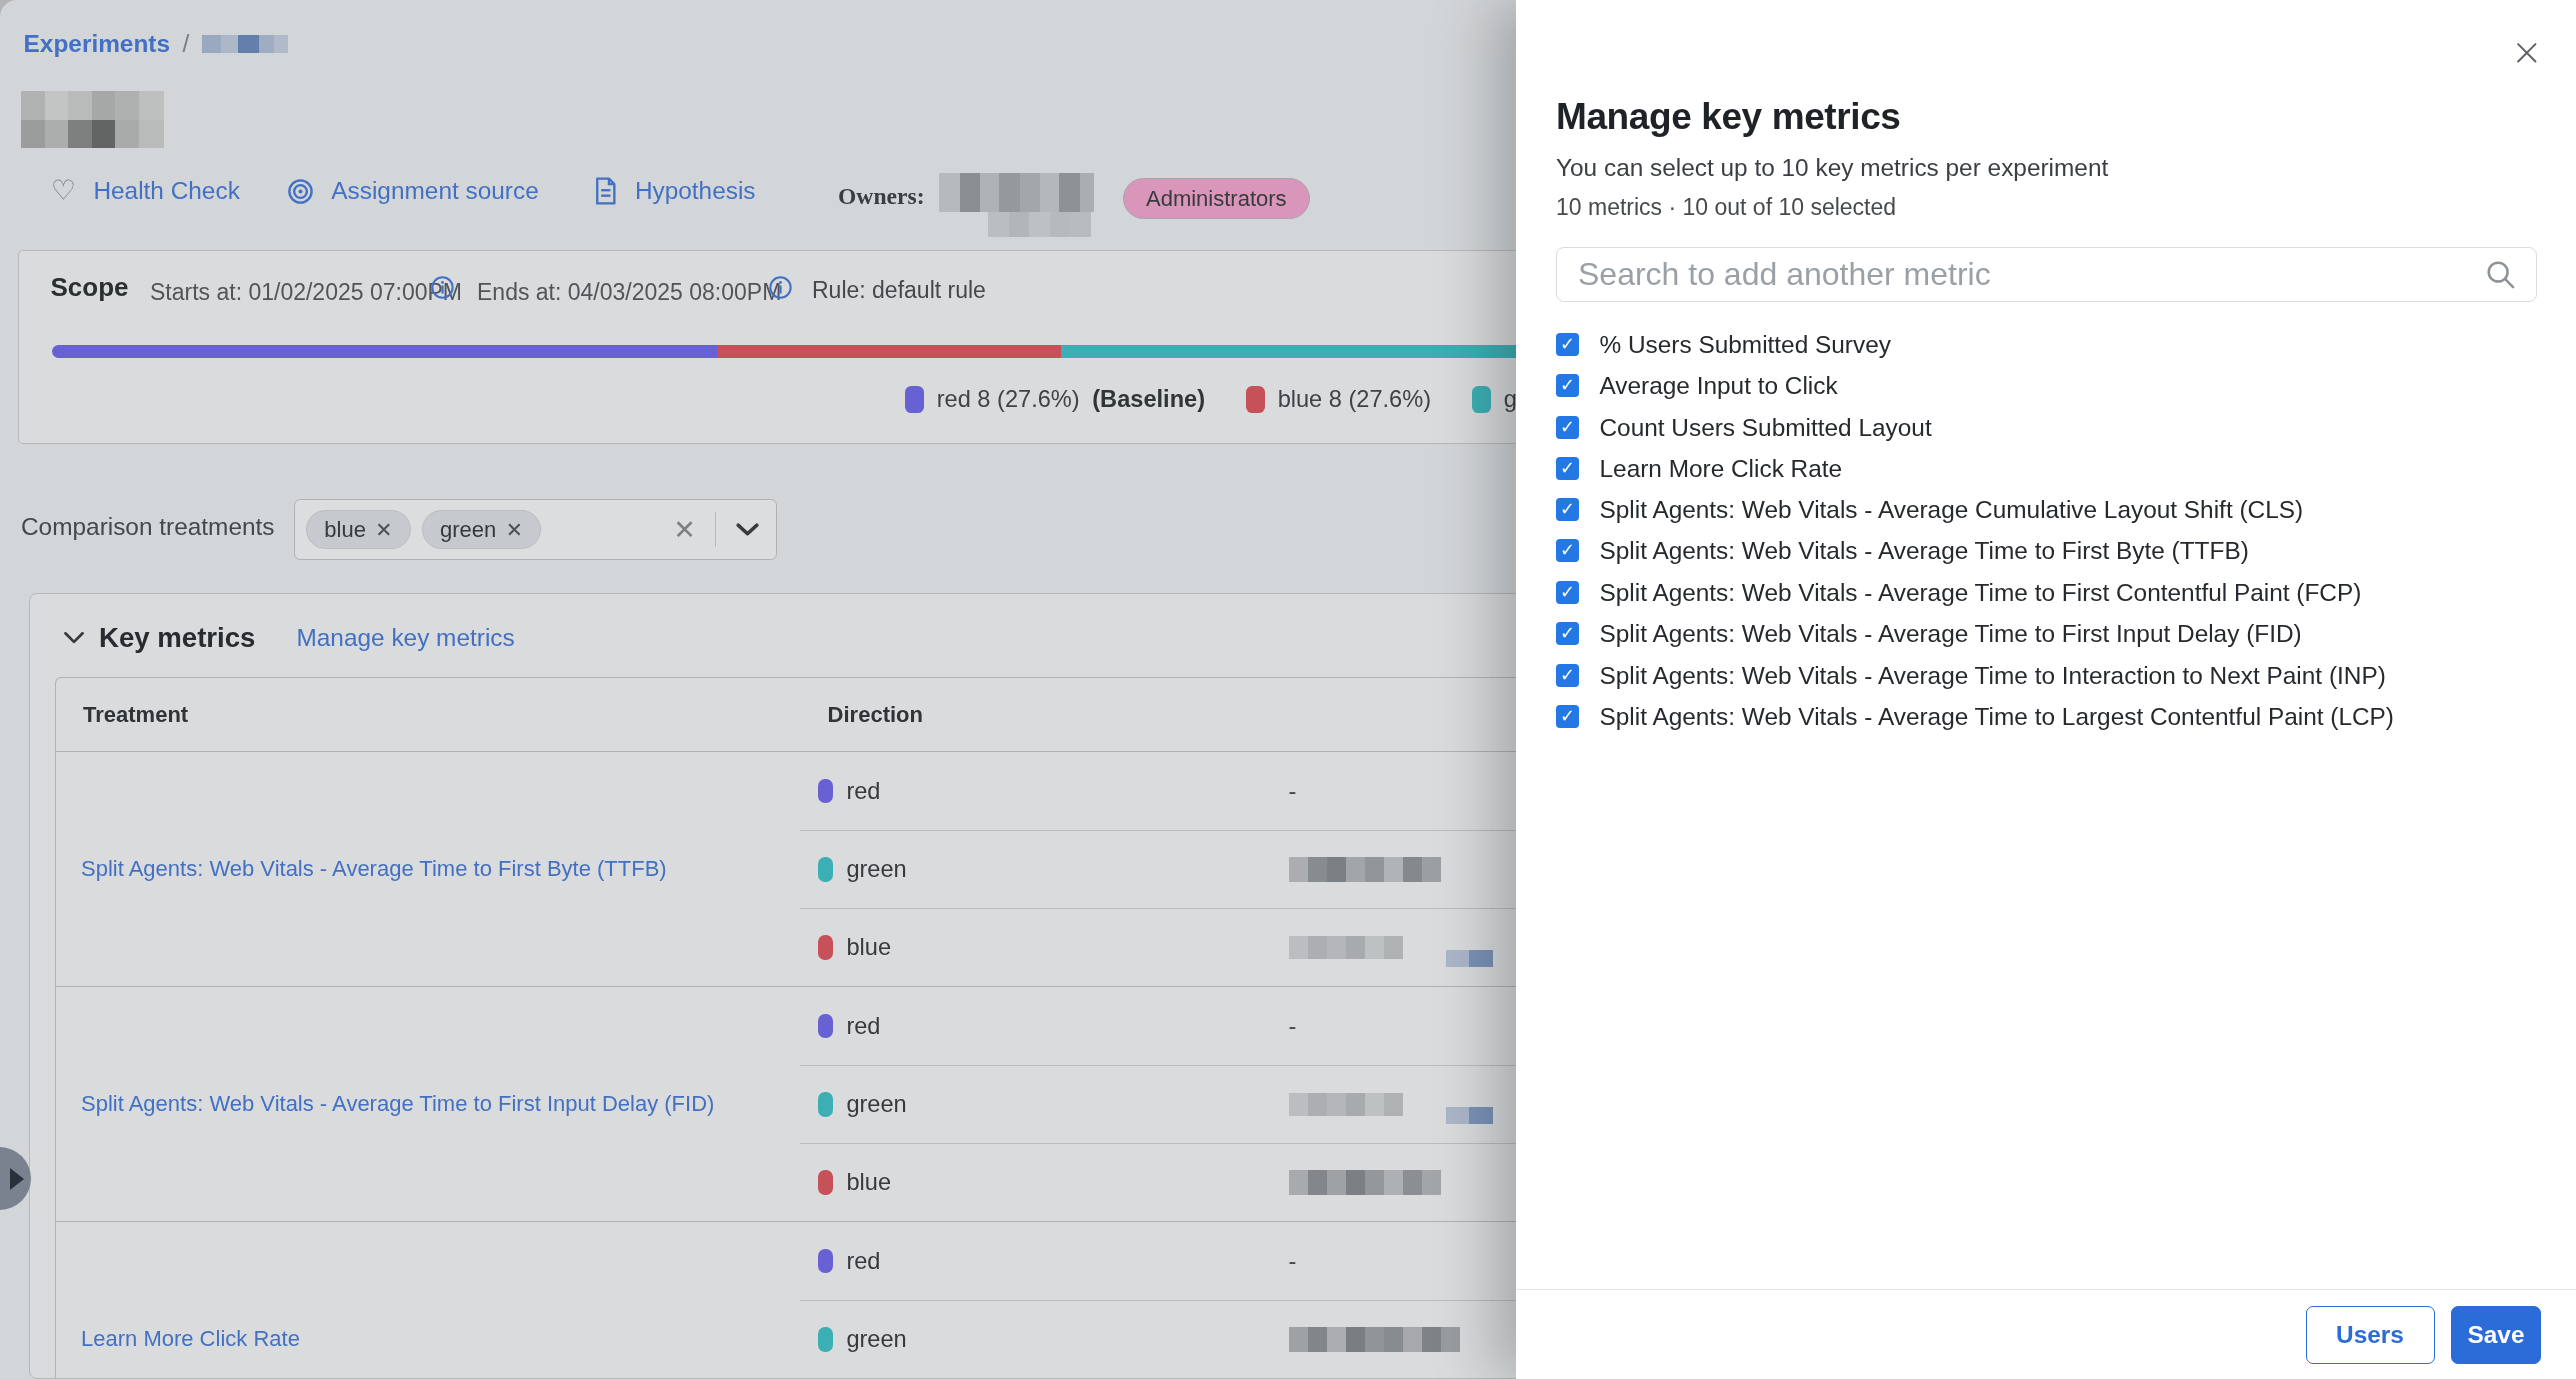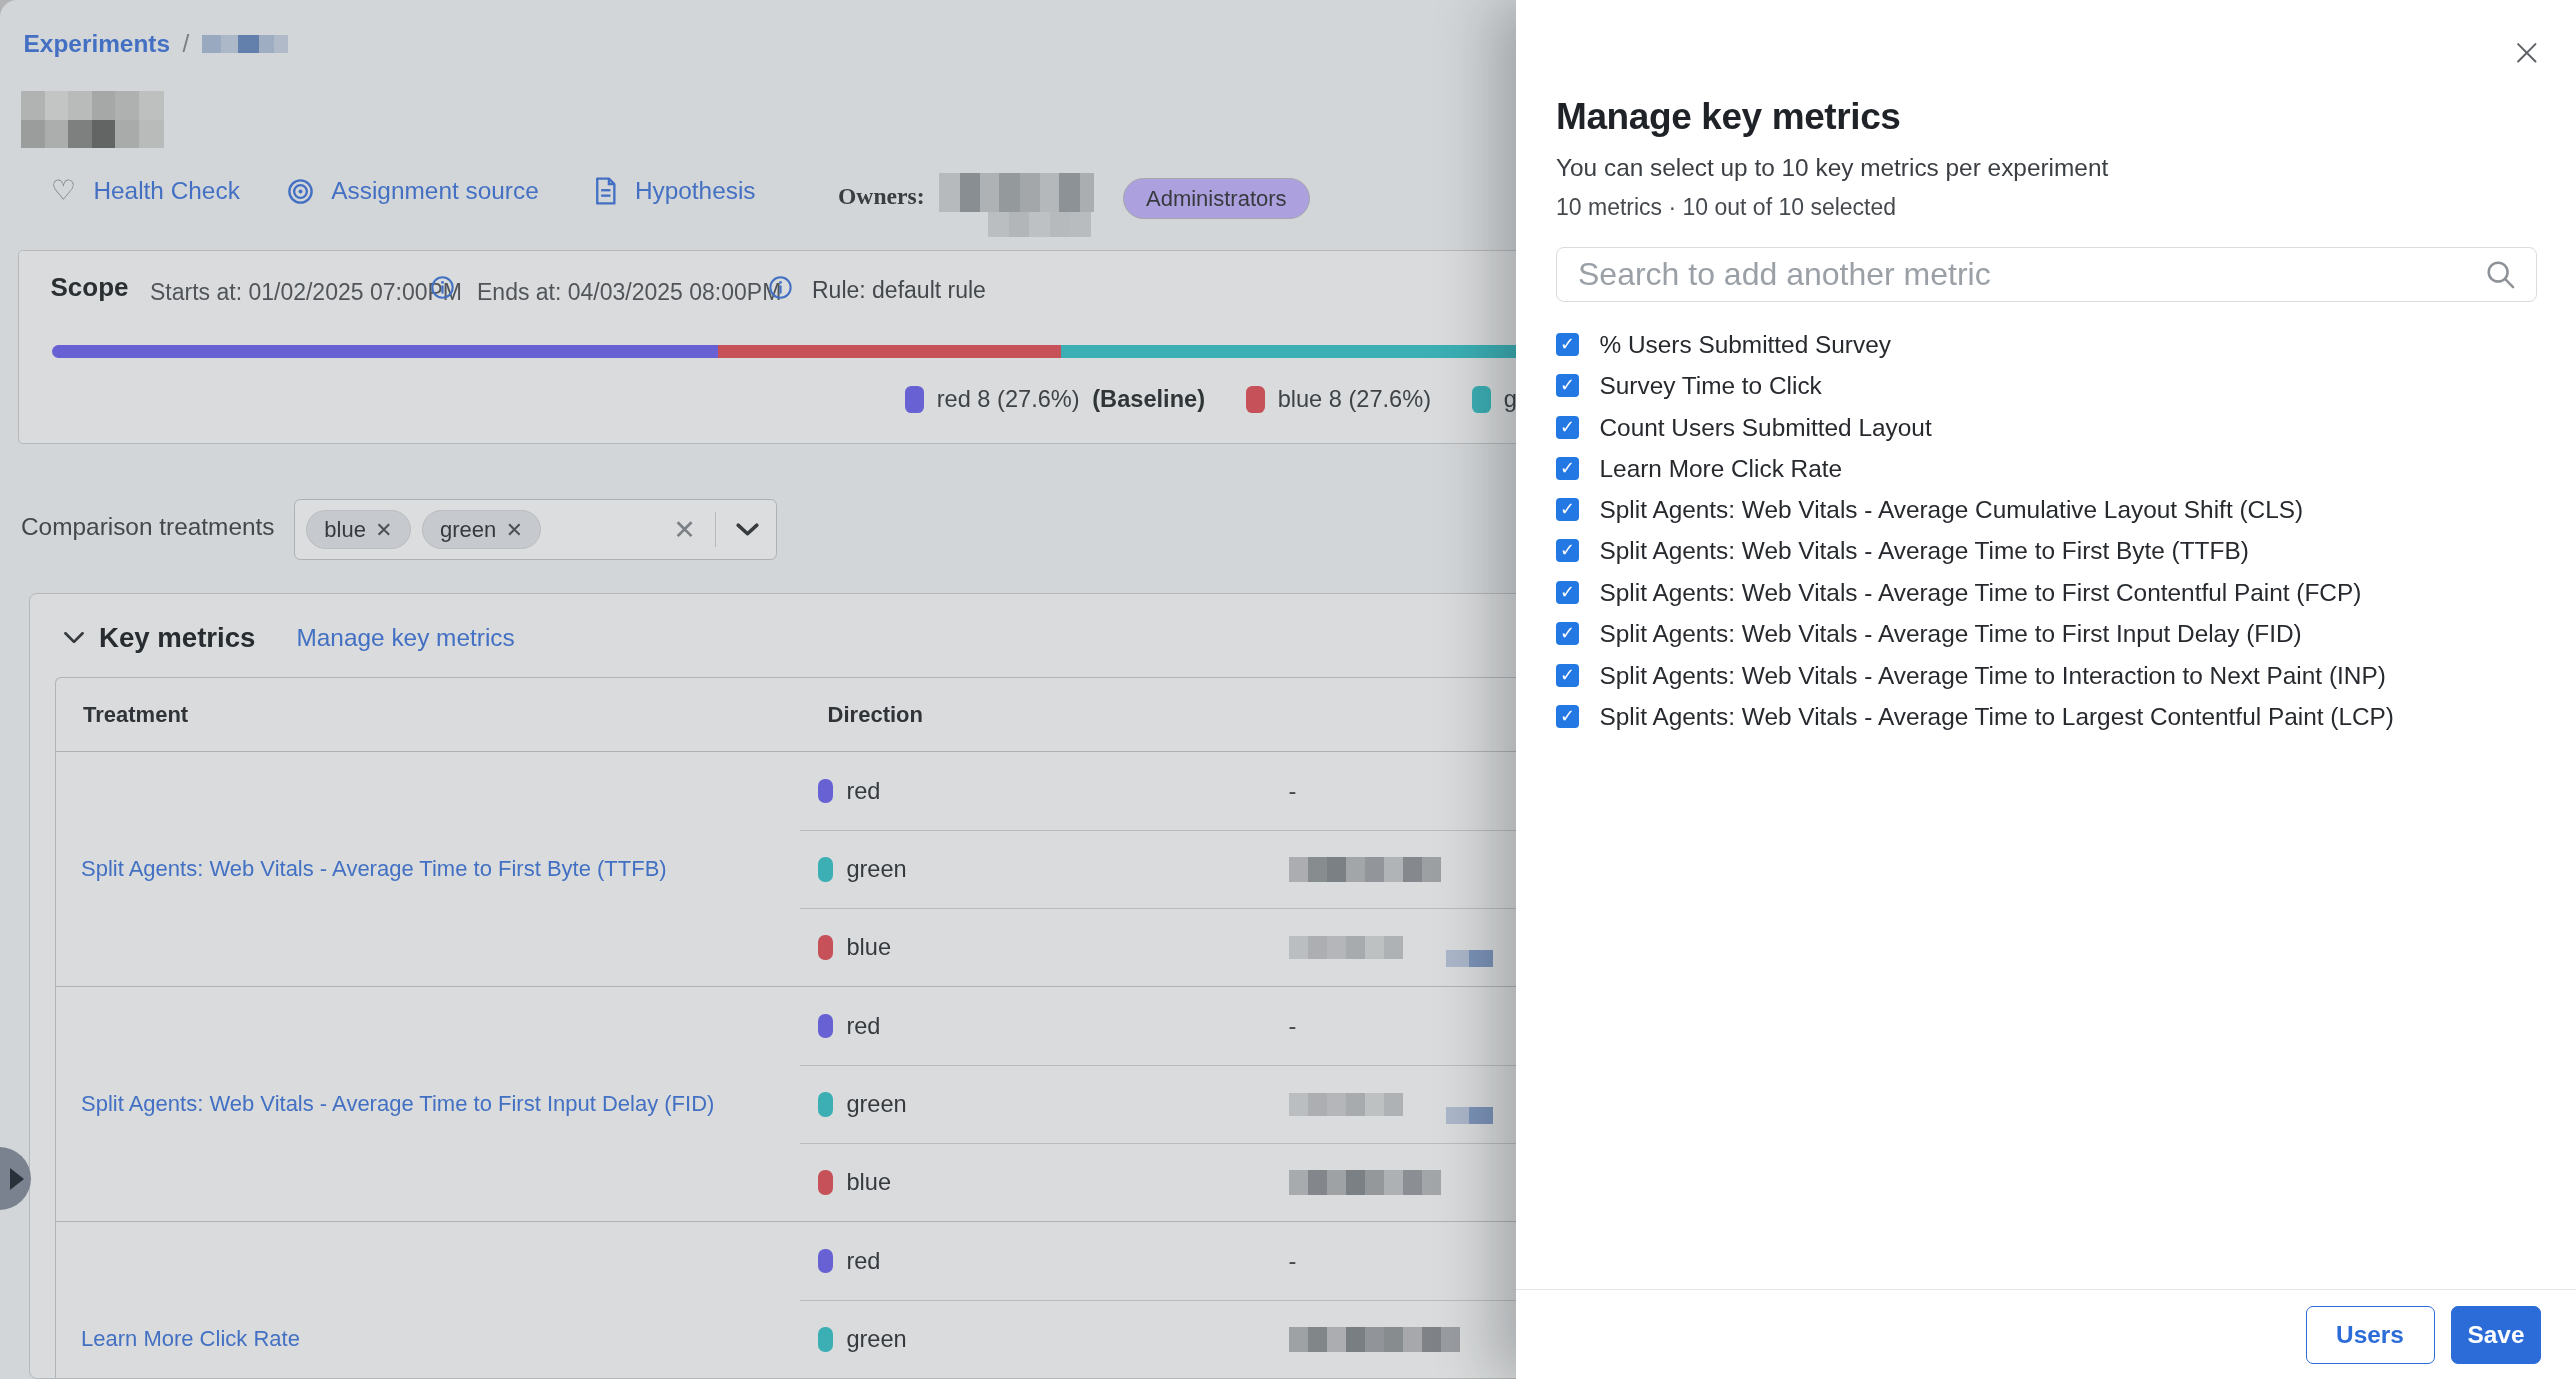--- a/index.html
+++ b/index.html
@@ -20,21 +20,21 @@
 
   
   .blob { display:flex; }
   .blob i { display:block; }
 
   
   .tab { display:flex; align-items:center; gap:17.3px; color:#4a7ddd; font-size:24.4px; }
   .heart { color:#8d9095; font-size:28px; line-height:1; }
   .owners-label { color:#3f4347; font-size:23.6px; font-weight:700;font-family:Liberation Serif, serif; }
   .admin-pill { display:flex; align-items:center; height:41px; padding:0 22px; border:1.6px solid #b9bcc0;
-    border-radius:22px; background:#c4b5fd; color:#3c4044; font-size:22px; }
+    border-radius:22px; background:#f9a8d4; color:#3c4044; font-size:22px; }
 
   
   .scope-card { left:18px; top:250px; width:2540px; height:194px; border:0.8px solid #cfd1d4;
     border-radius:4.7px; background:#f7f9fa; }
   .scope-title { left:31.5px; top:21px; font-size:26px; font-weight:700; color:#2e3236; }
   .scope-meta { font-size:23px; color:#5a5e63; }
   .bar { left:33px; top:94px; width:2474px; height:13.4px; border-radius:7px; overflow:hidden; display:flex; }
   .bar span { height:100%; }
   .bar span:last-child { flex:1; }
   .legend { left:33px; top:135px; width:2474px; display:flex; justify-content:center; gap:41px; }
@@ -459,21 +459,21 @@
       </span>
     </div>
 
     <div class="mlist">
       <div class="mrow" style="top:0px">
           <span class="cb"></span>
           <span class="mlabel">% Users Submitted Survey</span>
         </div>
       <div class="mrow" style="top:41px">
           <span class="cb"></span>
-          <span class="mlabel">Survey Time to Click</span>
+          <span class="mlabel">Average Input to Click</span>
         </div>
       <div class="mrow" style="top:83px">
           <span class="cb"></span>
           <span class="mlabel">Count Users Submitted Layout</span>
         </div>
       <div class="mrow" style="top:124px">
           <span class="cb"></span>
           <span class="mlabel">Learn More Click Rate</span>
         </div>
       <div class="mrow" style="top:165px">

